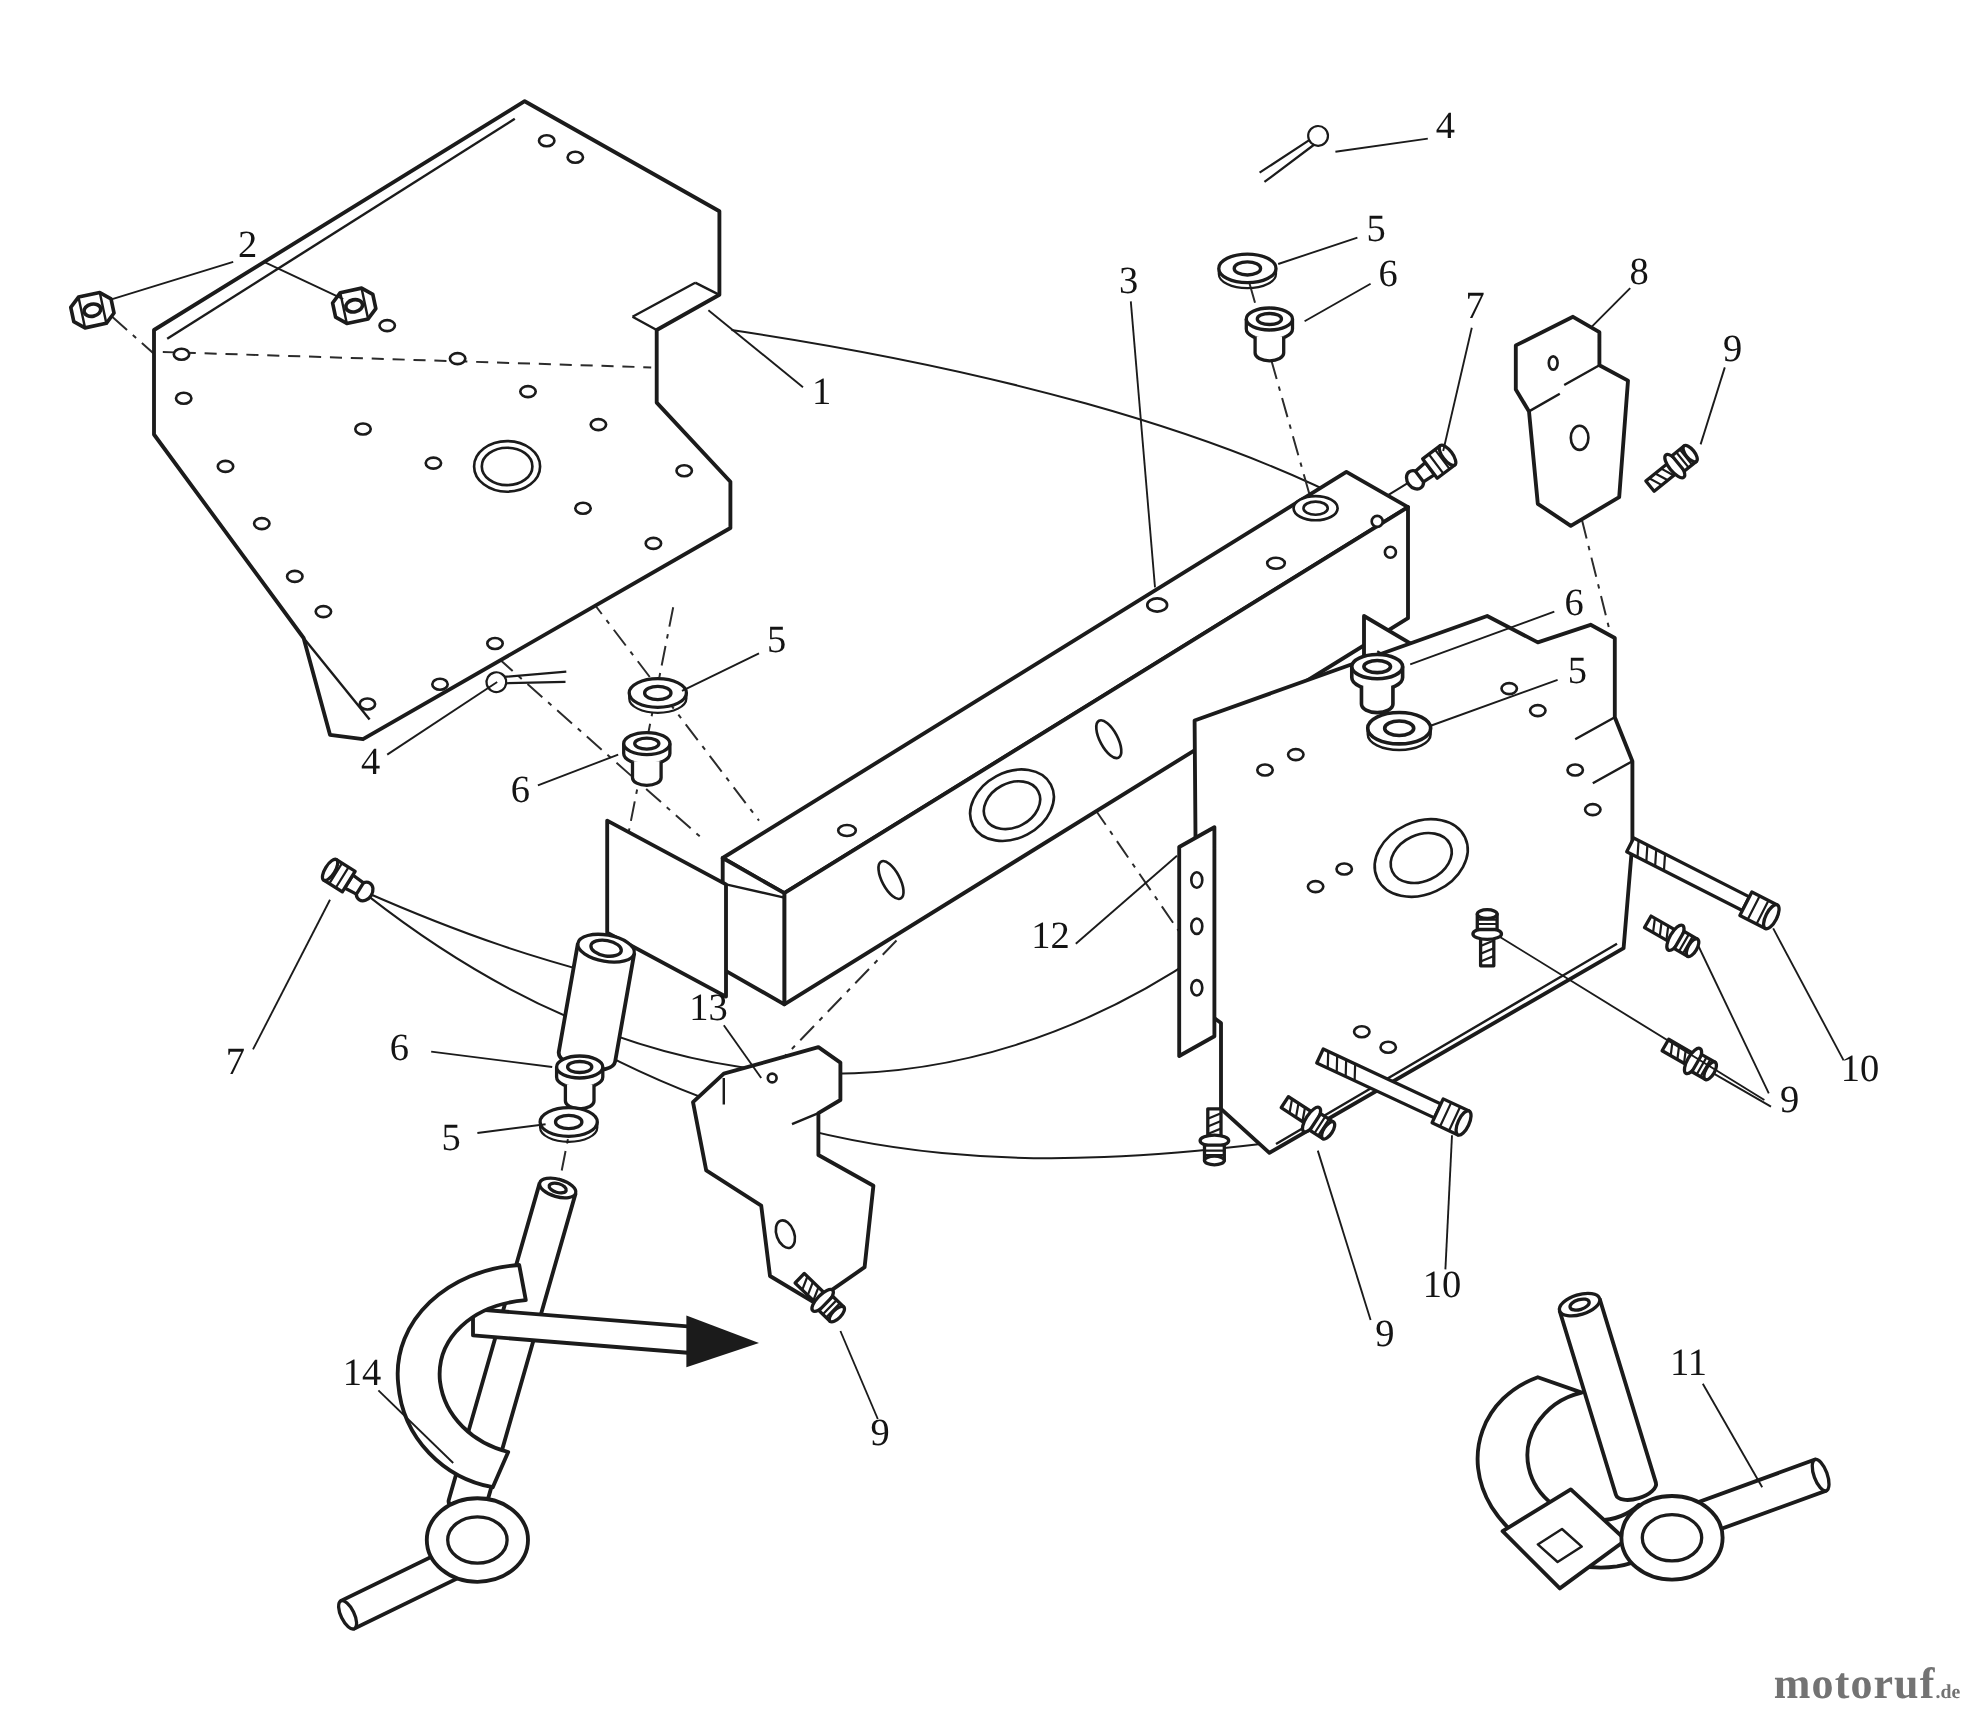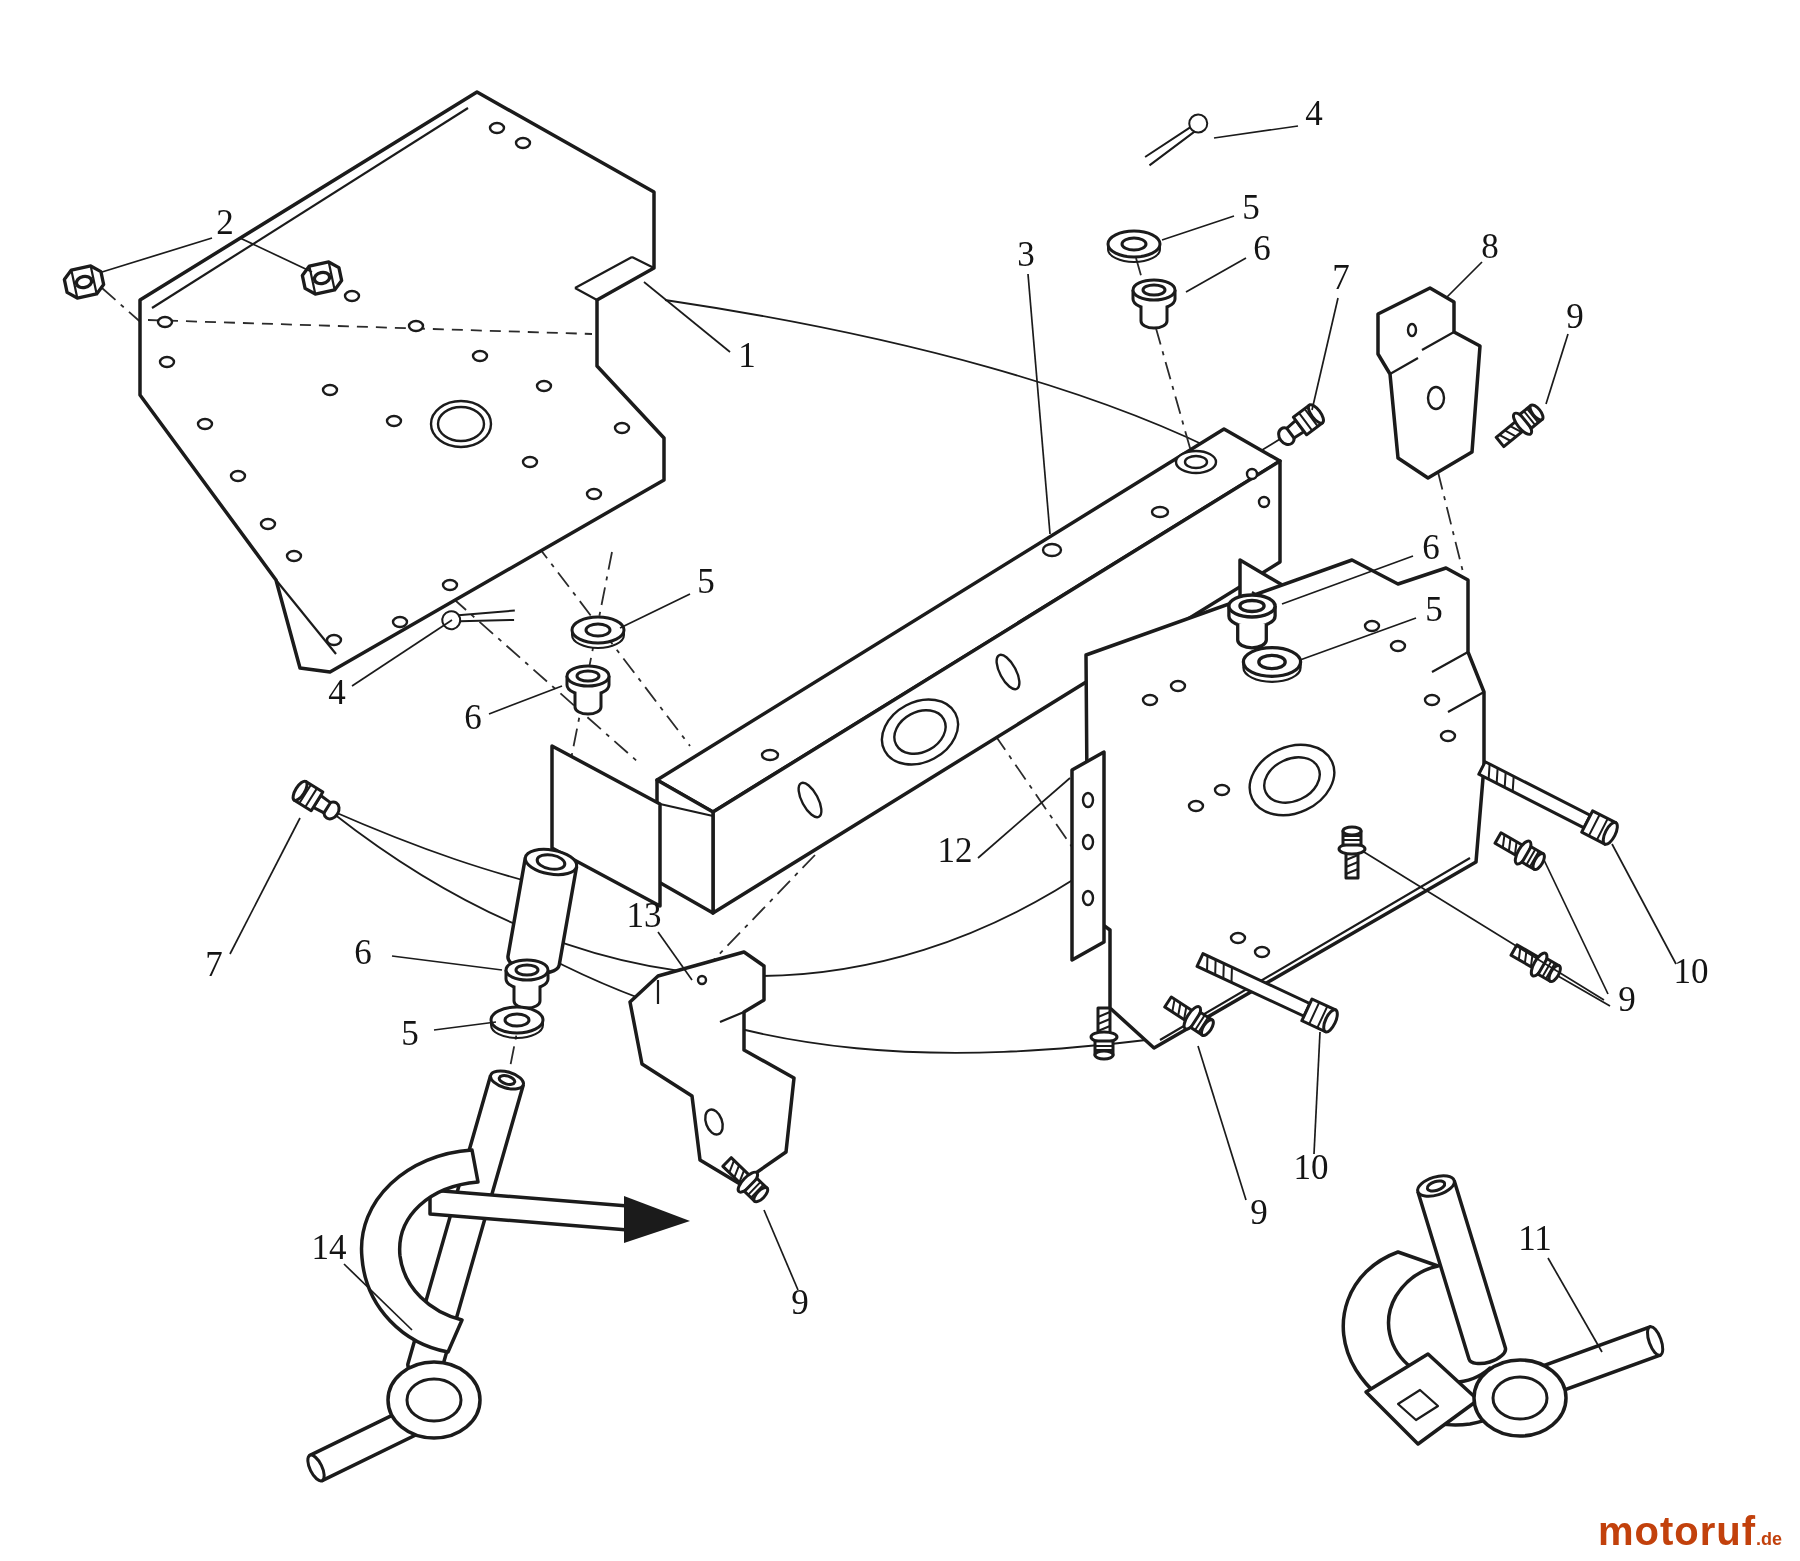--- a/index.html
+++ b/index.html
@@ -10,22 +10,22 @@
   .det{fill:none;stroke:#1b1b1b;stroke-width:2.2;stroke-linejoin:round;}
   .hole{fill:#ffffff;stroke:#1b1b1b;stroke-width:2.4;}
   .hw{fill:#ffffff;stroke:#1b1b1b;stroke-width:3;stroke-linejoin:round;}
   .hwd{fill:none;stroke:#1b1b1b;stroke-width:2;}
   .leader{stroke:#1b1b1b;stroke-width:1.7;fill:none;}
   .construction{stroke:#2b2b2b;stroke-width:1.8;fill:none;stroke-dasharray:18 7 4 7;}
   .dash2{stroke:#2b2b2b;stroke-width:1.8;fill:none;stroke-dasharray:11 8;}
   .curve{stroke:#1b1b1b;stroke-width:1.8;fill:none;}
   .callout{font-family:"Liberation Serif",serif;font-size:35px;fill:#141414;
            text-anchor:middle;dominant-baseline:middle;}
-  .watermark{position:absolute;right:18px;bottom:10px;color:#c2410c;
-             font-family:Liberation Sans, sans-serif;font-weight:bold;line-height:1;}
+  .watermark{position:absolute;right:18px;bottom:10px;color:#737373;
+             font-family:Liberation Serif, serif;font-weight:bold;line-height:1;}
   .wm-brand{font-size:40px;letter-spacing:1px;}
   .wm-suffix{font-size:18px;font-weight:bold;}
 </style>
 </head>
 <body>
 
 <div class="page">
 
 <svg width="1800" height="1561" viewBox="0 0 1800 1561">
   <defs>

